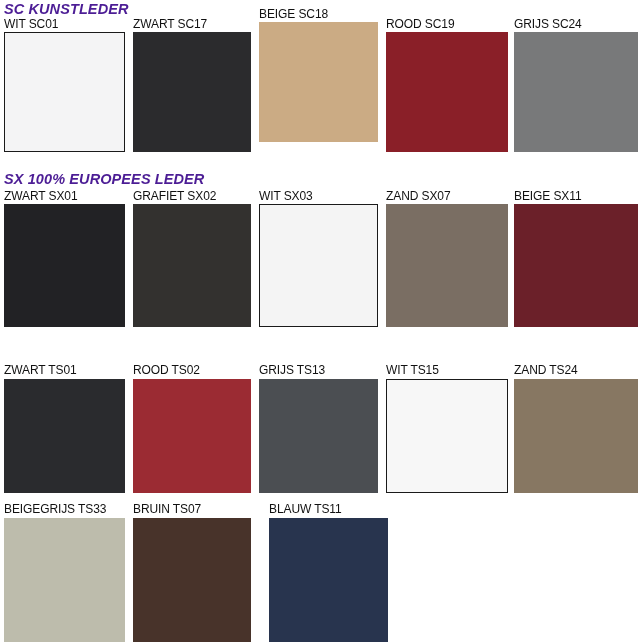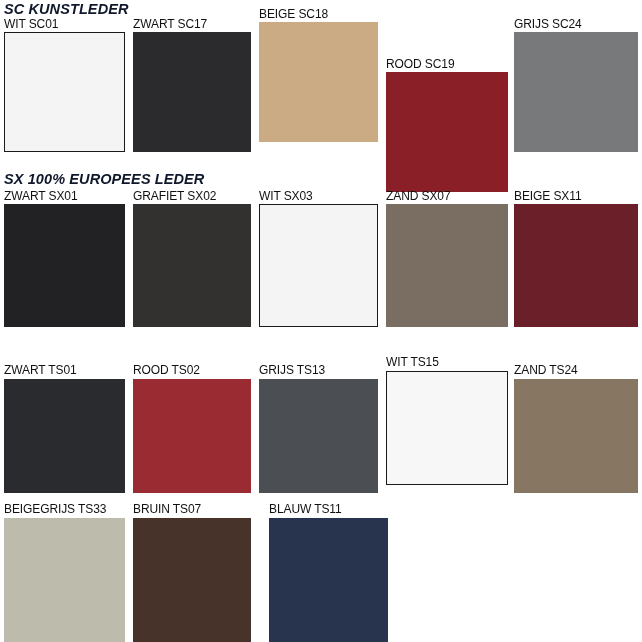--- a/index.html
+++ b/index.html
@@ -19,21 +19,21 @@
     width: 642px;
     height: 642px;
   }
   .group-heading {
     position: absolute;
     left: 4px;
     font-size: 14.5px;
     font-weight: bold;
     font-style: italic;
     letter-spacing: 0.1px;
-    color: #0f172a;
+    color: #4c1d95;
     white-space: nowrap;
     line-height: 1;
   }
   .swatch-cell {
     position: absolute;
   }
   .swatch-label {
     position: absolute;
     left: 0;
     top: 0;
@@ -64,21 +64,21 @@
       <div class="swatch-chip bordered" style="top: 14px; width: 121px; height: 120px; background: rgb(244, 244, 245);"></div>
     </div>
     <div class="swatch-cell" style="left: 133px; top: 18px; width: 118px; height: 134px;">
       <div class="swatch-label">ZWART SC17</div>
       <div class="swatch-chip" style="top: 14px; width: 118px; height: 120px; background: rgb(43, 43, 45);"></div>
     </div>
     <div class="swatch-cell" style="left: 259px; top: 8px; width: 119px; height: 134px;">
       <div class="swatch-label">BEIGE SC18</div>
       <div class="swatch-chip" style="top: 14px; width: 119px; height: 120px; background: rgb(203, 171, 132);"></div>
     </div>
-    <div class="swatch-cell" style="left: 386px; top: 18px; width: 118px; height: 134px; margin-top: 40px;">
+    <div class="swatch-cell" style="left: 386px; top: 18px; width: 118px; height: 134px;">
       <div class="swatch-label">ROOD SC19</div>
       <div class="swatch-chip" style="top: 14px; width: 122px; height: 120px; background: rgb(138, 31, 40);"></div>
     </div>
     <div class="swatch-cell" style="left: 514px; top: 18px; width: 124px; height: 134px;">
       <div class="swatch-label">GRIJS SC24</div>
       <div class="swatch-chip" style="top: 14px; width: 124px; height: 120px; background: rgb(120, 121, 122);"></div>
     </div>
     <div class="group-heading" style="top: 172px;">SX 100% EUROPEES LEDER</div>
     <div class="swatch-cell" style="left: 4px; top: 190px; width: 121px; height: 137px;">
       <div class="swatch-label">ZWART SX01</div>
@@ -105,21 +105,21 @@
       <div class="swatch-chip" style="top: 15px; width: 121px; height: 114px; background: rgb(42, 43, 46);"></div>
     </div>
     <div class="swatch-cell" style="left: 133px; top: 364px; width: 116px; height: 129px;">
       <div class="swatch-label">ROOD TS02</div>
       <div class="swatch-chip" style="top: 15px; width: 118px; height: 114px; background: rgb(155, 43, 51);"></div>
     </div>
     <div class="swatch-cell" style="left: 259px; top: 364px; width: 119px; height: 129px;">
       <div class="swatch-label">GRIJS TS13</div>
       <div class="swatch-chip" style="top: 15px; width: 119px; height: 114px; background: rgb(75, 78, 82);"></div>
     </div>
-    <div class="swatch-cell" style="left: 386px; top: 356px; width: 122px; height: 129px;">
+    <div class="swatch-cell" style="left: 386px; top: 364px; width: 122px; height: 129px;">
       <div class="swatch-label">WIT TS15</div>
       <div class="swatch-chip bordered" style="top: 15px; width: 122px; height: 114px; background: rgb(247, 247, 247);"></div>
     </div>
     <div class="swatch-cell" style="left: 514px; top: 364px; width: 124px; height: 129px;">
       <div class="swatch-label">ZAND TS24</div>
       <div class="swatch-chip" style="top: 15px; width: 124px; height: 114px; background: rgb(135, 119, 98);"></div>
     </div>
     <div class="swatch-cell" style="left: 4px; top: 503px; width: 121px; height: 139px; padding-left: 24px;">
       <div class="swatch-label">BEIGEGRIJS TS33</div>
       <div class="swatch-chip" style="top: 15px; width: 121px; height: 124px; background: rgb(189, 188, 172);"></div>

